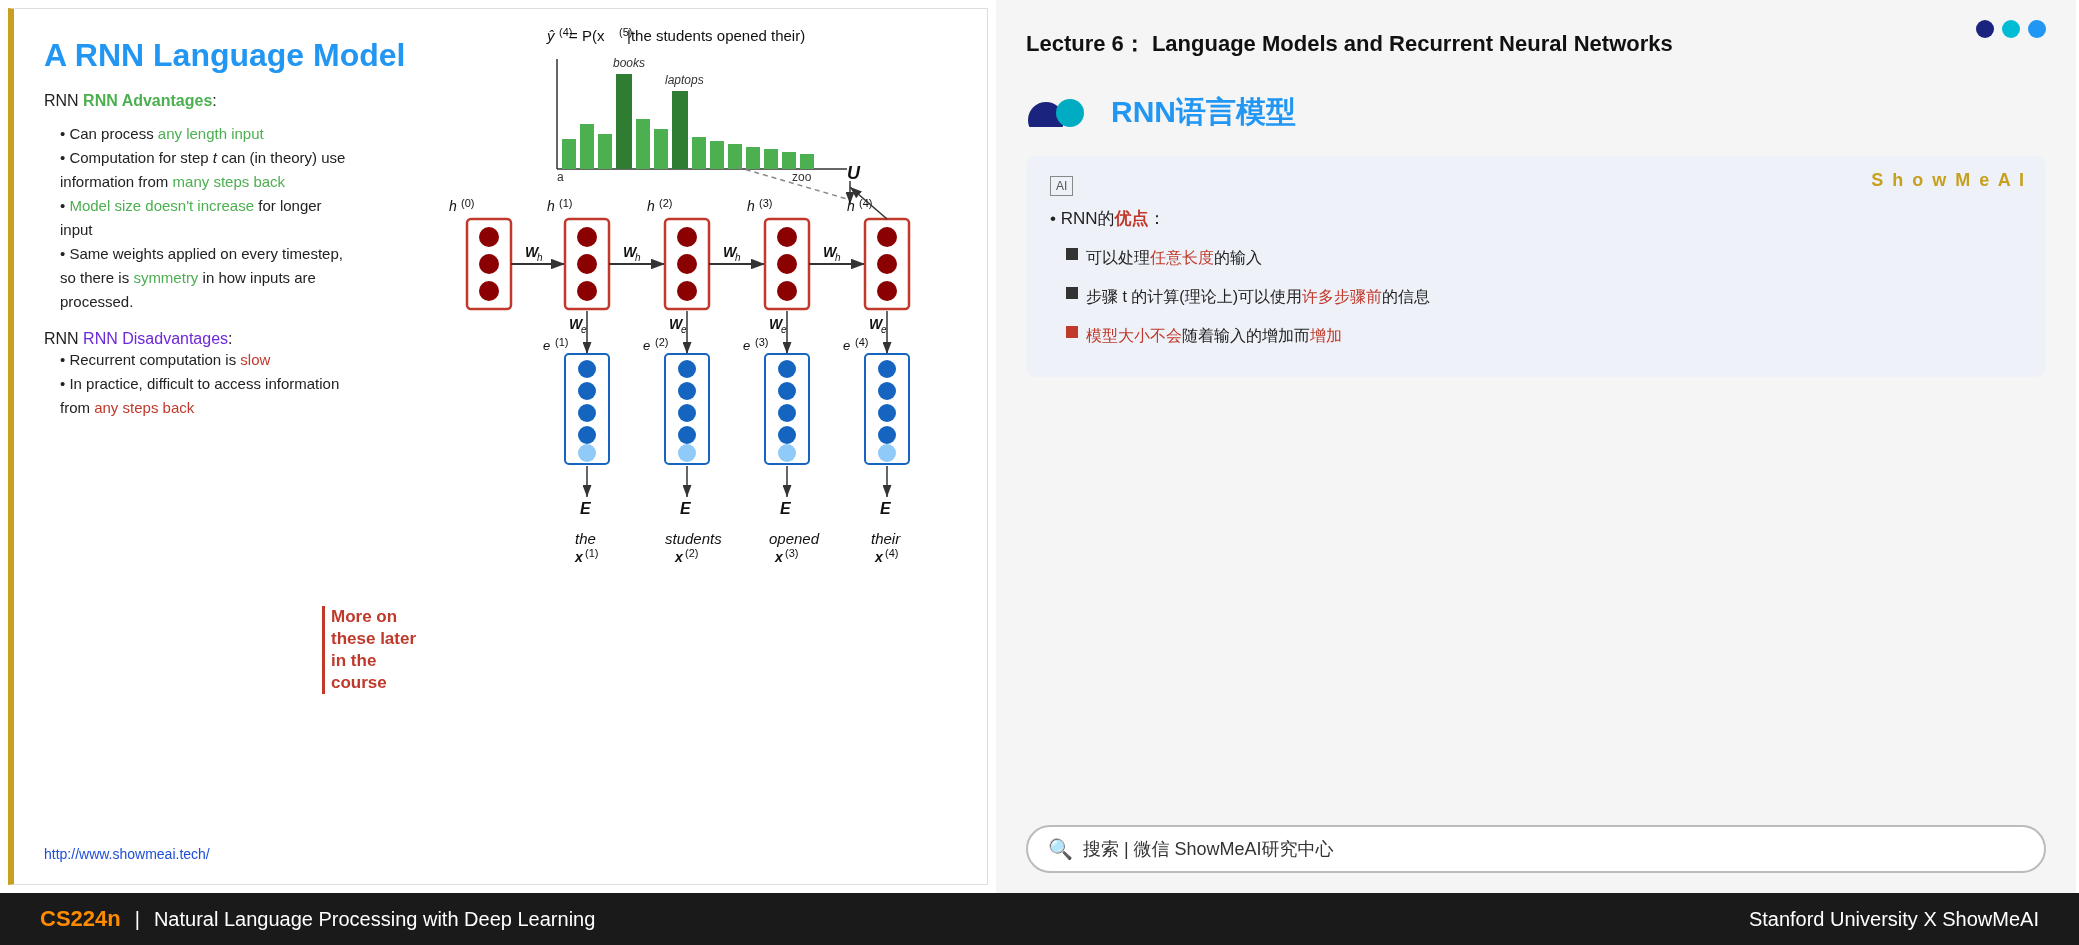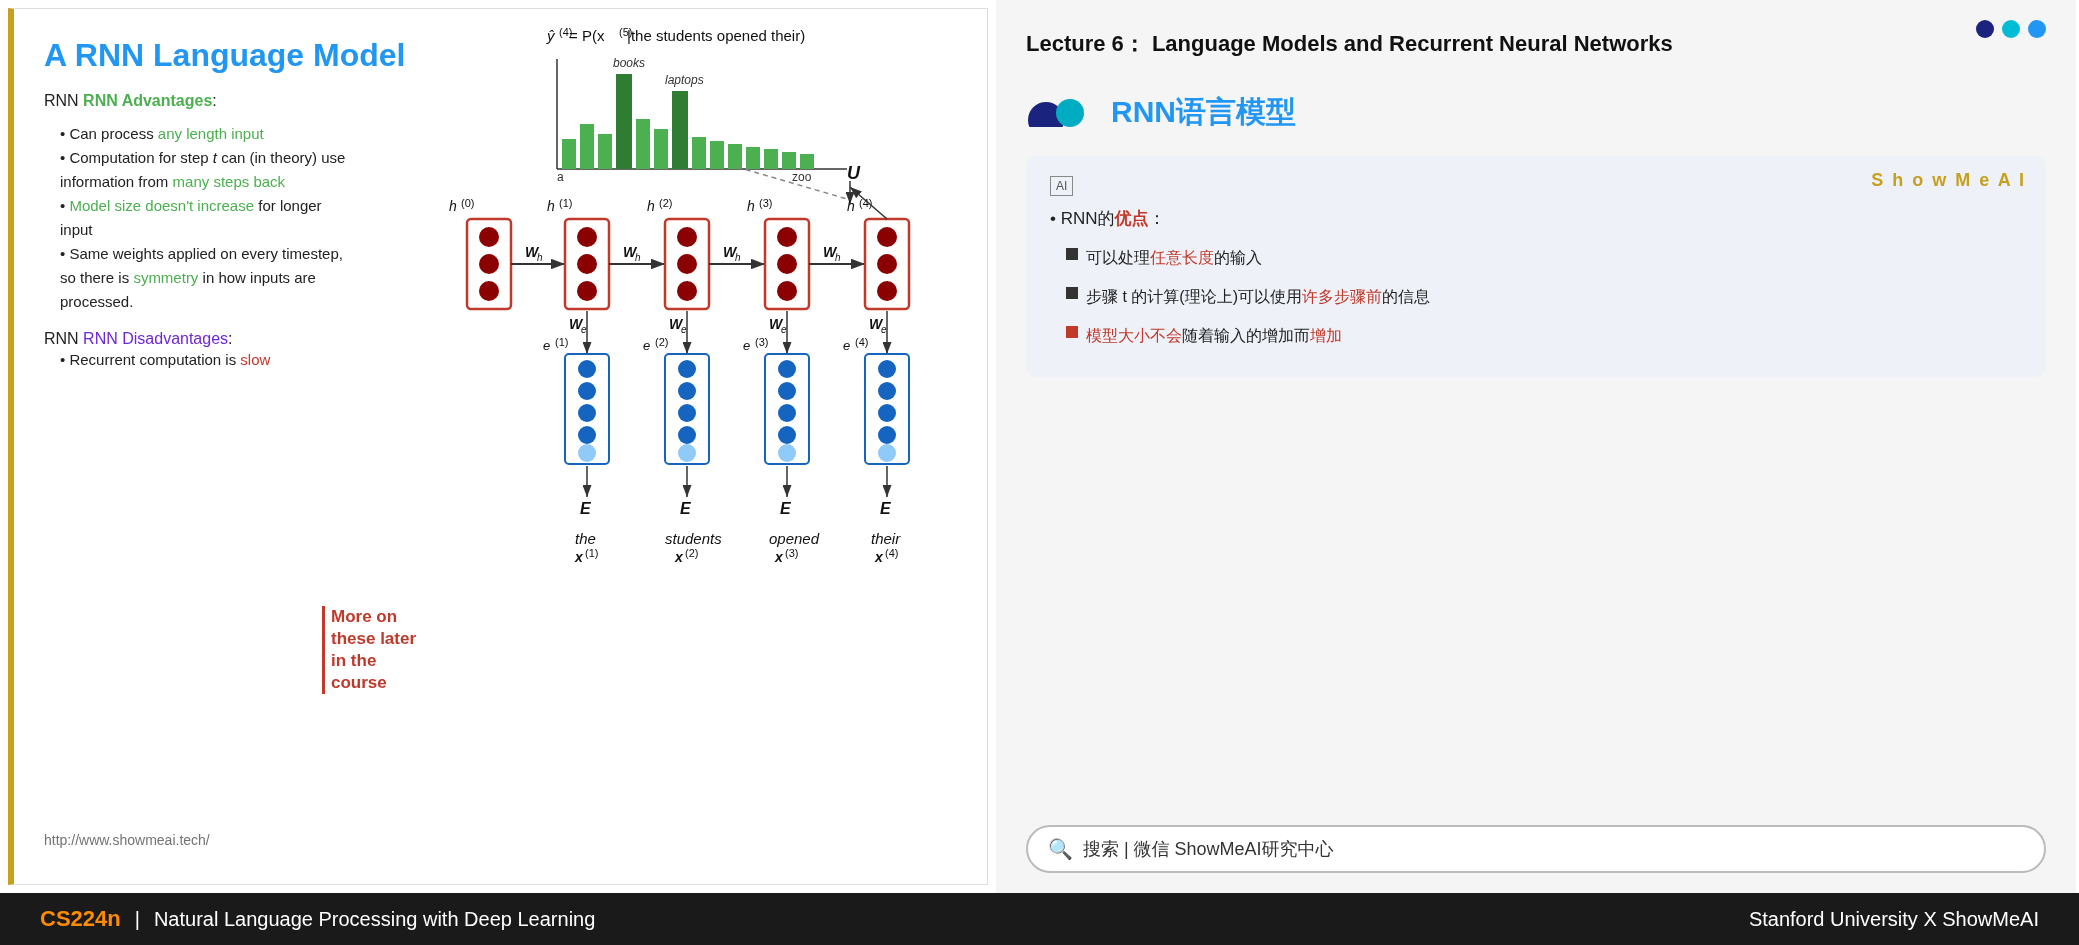--- a/index.html
+++ b/index.html
@@ -87,24 +87,24 @@
       color: #c0392b;
       font-size: 17px;
       font-weight: bold;
       line-height: 1.3;
       border-left: 3px solid #c0392b;
       padding-left: 6px;
     }
 
     .url-text {
       position: absolute;
-      bottom: 36px;
+      bottom: 22px;
       left: 30px;
       font-size: 14px;
-      color: #737373;
+      color: #1d4ed8;
     }
 
     
     .right-panel {
       width: 1080px;
       background: #f5f5f5;
       padding: 20px 30px;
       display: flex;
       flex-direction: column;
       gap: 16px;
@@ -475,20 +475,21 @@
           <li>Computation for step <em>t</em> can (in theory) use information from <span class="green-text">many steps back</span></li>
           <li><span class="green-text">Model size doesn't increase</span> for longer input</li>
           <li>Same weights applied on every timestep, so there is <span class="green-text">symmetry</span> in how inputs are processed.</li>
         </ul>
 
         <div class="disadvantages-section" style="margin-top:16px;">
           <span>RNN </span><span class="label">RNN Disadvantages</span><span>:</span>
         </div>
         <ul class="bullet-list">
           <li>Recurrent computation is <span class="red-text">slow</span></li>
+          <li>In practice, difficult to access information from <span class="red-text">any steps back</span></li>
         </ul>
 
         <div class="more-on-later" style="margin-top:12px;">
           More on<br>these later<br>in the<br>course
         </div>
       </div>
 
       <div class="url-text">http://www.showmeai.tech/</div>
 
     </div>

